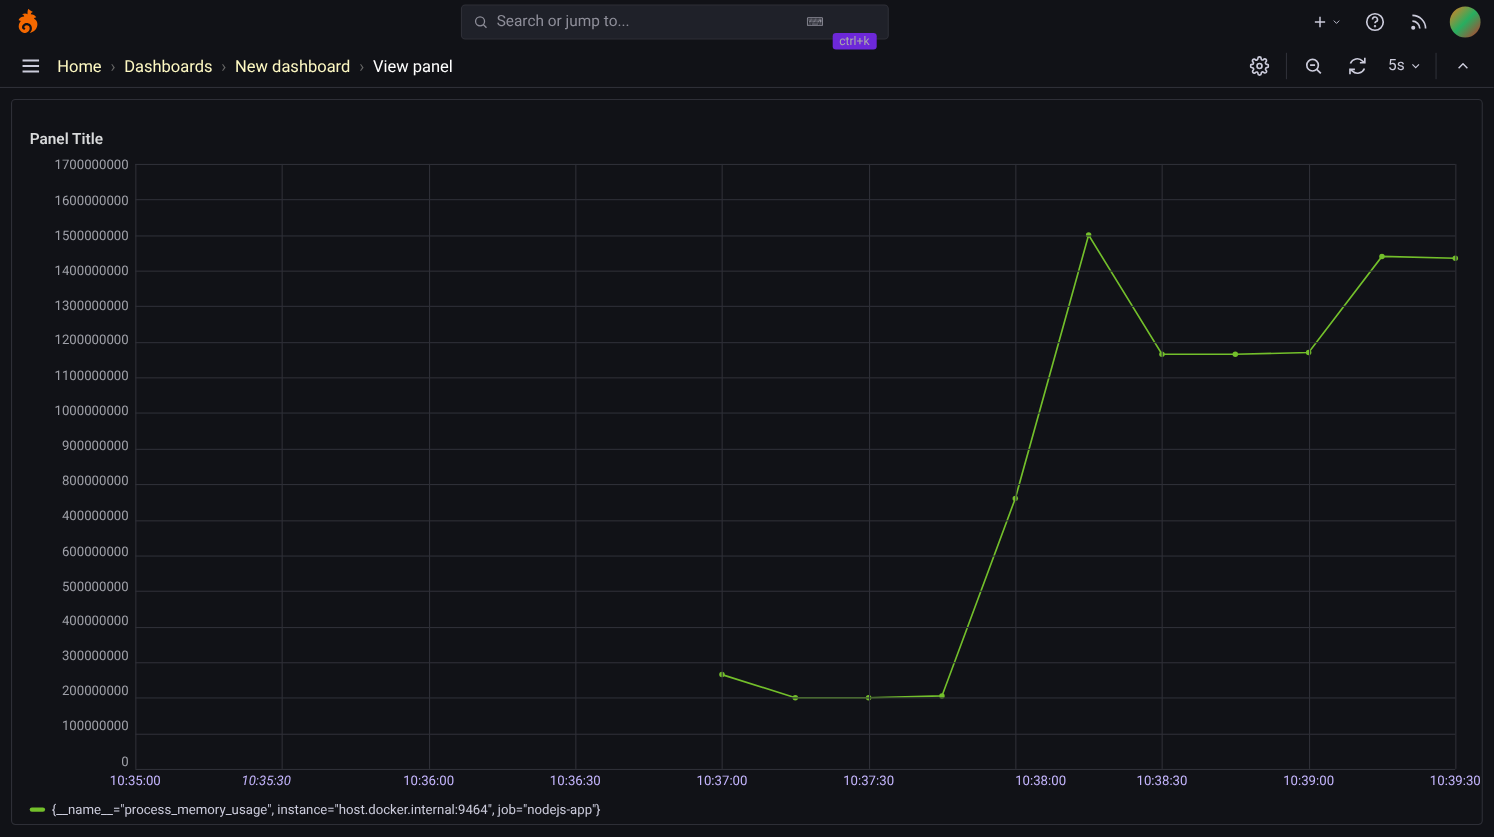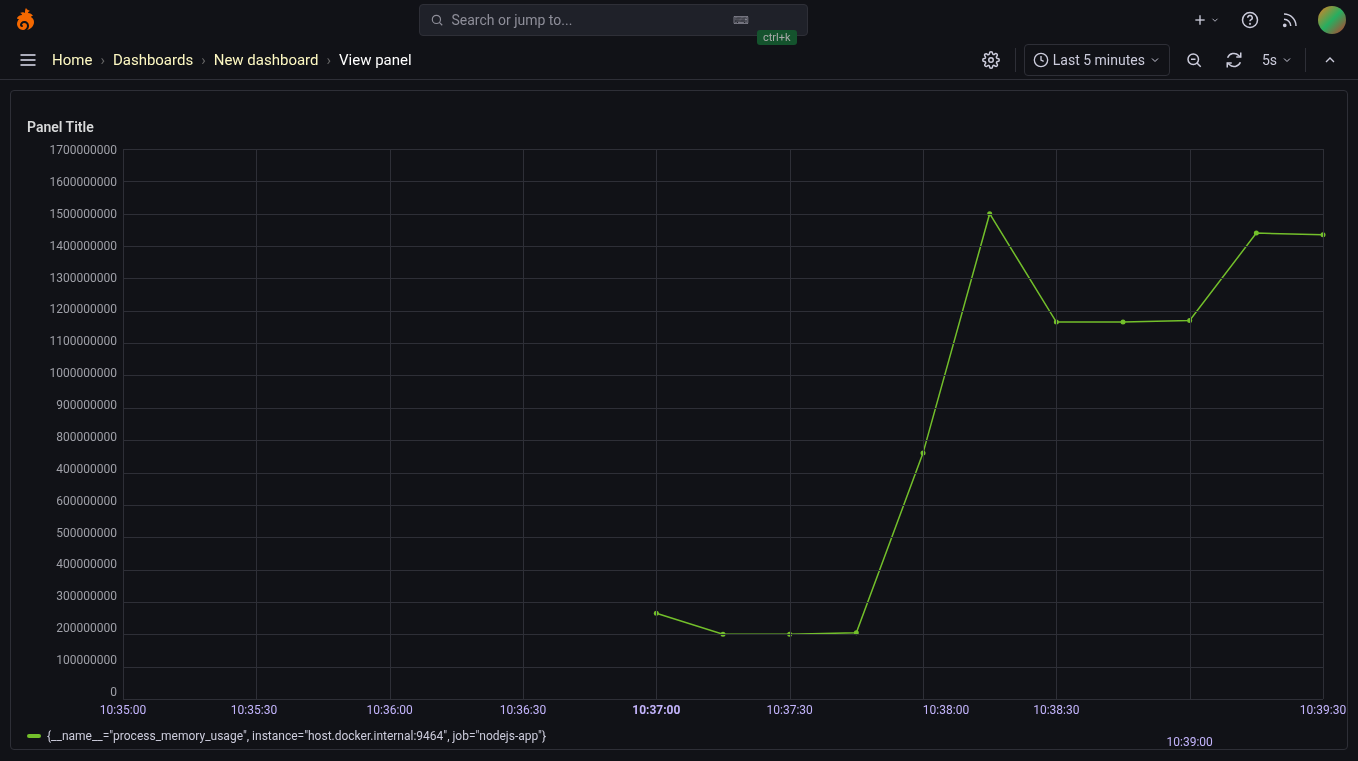--- a/index.html
+++ b/index.html
@@ -33,21 +33,21 @@
   background: #1f2129;
   border: 1px solid #2e2f37;
   border-radius: 4px;
   display: flex;
   align-items: center;
   padding: 0 10px;
   gap: 8px;
   color: #8e8e99;
 }
 .search-box .kbd {
-  background: #14532d;
+  background: #6d28d9;
   border-radius: 3px;
   padding: 1px 6px;
   font-size: 11px;
   color: #aaa;
   margin-top: 35px;
 }
 .top-icon {
   width: 32px;
   height: 32px;
   display: flex;
@@ -256,30 +256,20 @@
     <span class="current">View panel</span>
   </div>
   <div class="spacer"></div>
   <div class="top-icon">
     <svg width="18" height="18" viewBox="0 0 24 24" fill="none" stroke="#ccccdc" stroke-width="2">
         <circle cx="12" cy="12" r="3"></circle>
         <path d="M19.4 15a1.7 1.7 0 0 0 .3 1.8l.1.1a2 2 0 1 1-2.8 2.8l-.1-.1a1.7 1.7 0 0 0-1.8-.3 1.7 1.7 0 0 0-1 1.5V21a2 2 0 0 1-4 0v-.1a1.7 1.7 0 0 0-1-1.5 1.7 1.7 0 0 0-1.8.3l-.1.1a2 2 0 1 1-2.8-2.8l.1-.1a1.7 1.7 0 0 0 .3-1.8 1.7 1.7 0 0 0-1.5-1H3a2 2 0 0 1 0-4h.1a1.7 1.7 0 0 0 1.5-1 1.7 1.7 0 0 0-.3-1.8l-.1-.1a2 2 0 1 1 2.8-2.8l.1.1a1.7 1.7 0 0 0 1.8.3H9a1.7 1.7 0 0 0 1-1.5V3a2 2 0 0 1 4 0v.1a1.7 1.7 0 0 0 1 1.5 1.7 1.7 0 0 0 1.8-.3l.1-.1a2 2 0 1 1 2.8 2.8l-.1.1a1.7 1.7 0 0 0-.3 1.8V9a1.7 1.7 0 0 0 1.5 1H21a2 2 0 0 1 0 4h-.1a1.7 1.7 0 0 0-1.5 1z"></path>
       </svg>
   </div>
   <div class="divider-v"></div>
-  <div class="toolbar-group">
-    <svg width="16" height="16" viewBox="0 0 24 24" fill="none" stroke="#ccccdc" stroke-width="2">
-        <circle cx="12" cy="12" r="10"></circle>
-        <polyline points="12 6 12 12 16 14"></polyline>
-      </svg>
-    <span>Last 5 minutes</span>
-    <svg width="12" height="12" viewBox="0 0 24 24" fill="none" stroke="#ccccdc" stroke-width="2">
-        <polyline points="6 9 12 15 18 9"></polyline>
-      </svg>
-  </div>
   <div class="top-icon">
     <svg width="18" height="18" viewBox="0 0 24 24" fill="none" stroke="#ccccdc" stroke-width="2">
         <circle cx="11" cy="11" r="7"></circle>
         <line x1="21" y1="21" x2="16" y2="16"></line>
         <line x1="8" y1="11" x2="14" y2="11"></line>
       </svg>
   </div>
   <div class="top-icon">
     <svg width="18" height="18" viewBox="0 0 24 24" fill="none" stroke="#ccccdc" stroke-width="2">
         <path d="M21 2v6h-6M3 22v-6h6"></path>
@@ -362,28 +352,28 @@
         <div class="grid-line-v" style="left: 400px;"></div>
         <div class="grid-line-v" style="left: 533.333px;"></div>
         <div class="grid-line-v" style="left: 666.667px;"></div>
         <div class="grid-line-v" style="left: 800px;"></div>
         <div class="grid-line-v" style="left: 933.333px;"></div>
         <div class="grid-line-v" style="left: 1066.67px;"></div>
         <div class="grid-line-v" style="left: 1200px;"></div>
       </div>
     <div class="x-axis" id="x-axis">
         <div class="x-tick" style="left: 0px;">10:35:00</div>
-        <div class="x-tick" style="left: 131px;">10:35:30</div>
+        <div class="x-tick" style="left: 119px; font-style: italic;">10:35:30</div>
         <div class="x-tick" style="left: 266.667px;">10:36:00</div>
         <div class="x-tick" style="left: 400px;">10:36:30</div>
-        <div class="x-tick" style="left: 533.333px; font-weight: bold;">10:37:00</div>
+        <div class="x-tick" style="left: 533.333px;">10:37:00</div>
         <div class="x-tick" style="left: 666.667px;">10:37:30</div>
         <div class="x-tick" style="left: 800px; margin-left: 23px;">10:38:00</div>
         <div class="x-tick" style="left: 933.333px;">10:38:30</div>
-        <div class="x-tick" style="left: 1066.67px; margin-top: 32px;">10:39:00</div>
+        <div class="x-tick" style="left: 1066.67px;">10:39:00</div>
         <div class="x-tick" style="left: 1200px;">10:39:30</div>
       </div>
   </div>
   <div class="legend">
     <div class="legend-swatch"></div>
     <span>{__name__="process_memory_usage", instance="host.docker.internal:9464", job="nodejs-app"}</span>
   </div>
 </div>
 
 </body></html>

